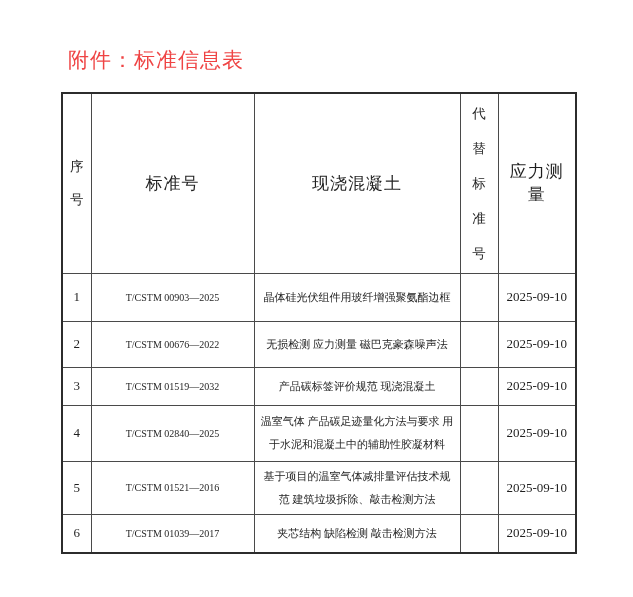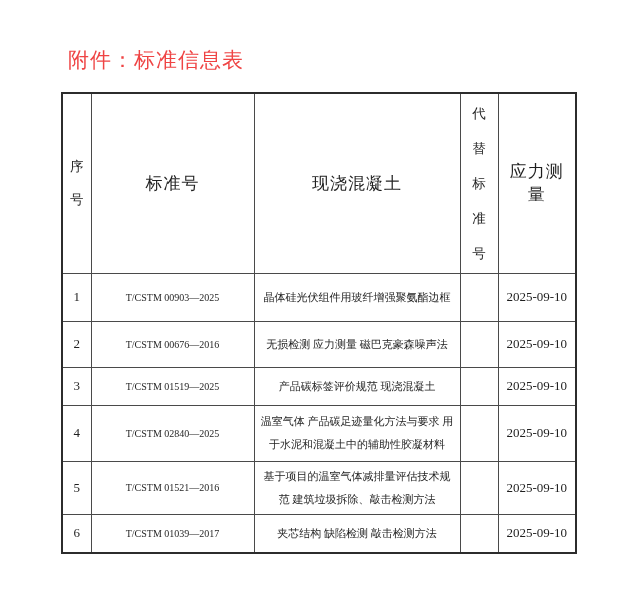--- a/index.html
+++ b/index.html
@@ -111,28 +111,28 @@
   <tbody>
     <tr class="r1">
       <td class="cell-seq">1</td>
       <td class="cell-no">T/CSTM 00903—2025</td>
       <td class="cell-name">晶体硅光伏组件用玻纤增强聚氨酯边框</td>
       <td class="cell-repl"></td>
       <td class="cell-date">2025-09-10</td>
     </tr>
     <tr class="r2">
       <td class="cell-seq">2</td>
-      <td class="cell-no">T/CSTM 00676—2016</td>
+      <td class="cell-no">T/CSTM 00676—2022</td>
       <td class="cell-name">无损检测 应力测量 磁巴克豪森噪声法</td>
       <td class="cell-repl"></td>
       <td class="cell-date">2025-09-10</td>
     </tr>
     <tr class="r3">
       <td class="cell-seq">3</td>
-      <td class="cell-no">T/CSTM 01519—2025</td>
+      <td class="cell-no">T/CSTM 01519—2032</td>
       <td class="cell-name">产品碳标签评价规范 现浇混凝土</td>
       <td class="cell-repl"></td>
       <td class="cell-date">2025-09-10</td>
     </tr>
     <tr class="r4">
       <td class="cell-seq">4</td>
       <td class="cell-no">T/CSTM 02840—2025</td>
       <td class="cell-name">温室气体 产品碳足迹量化方法与要求 用于水泥和混凝土中的辅助性胶凝材料</td>
       <td class="cell-repl"></td>
       <td class="cell-date">2025-09-10</td>

